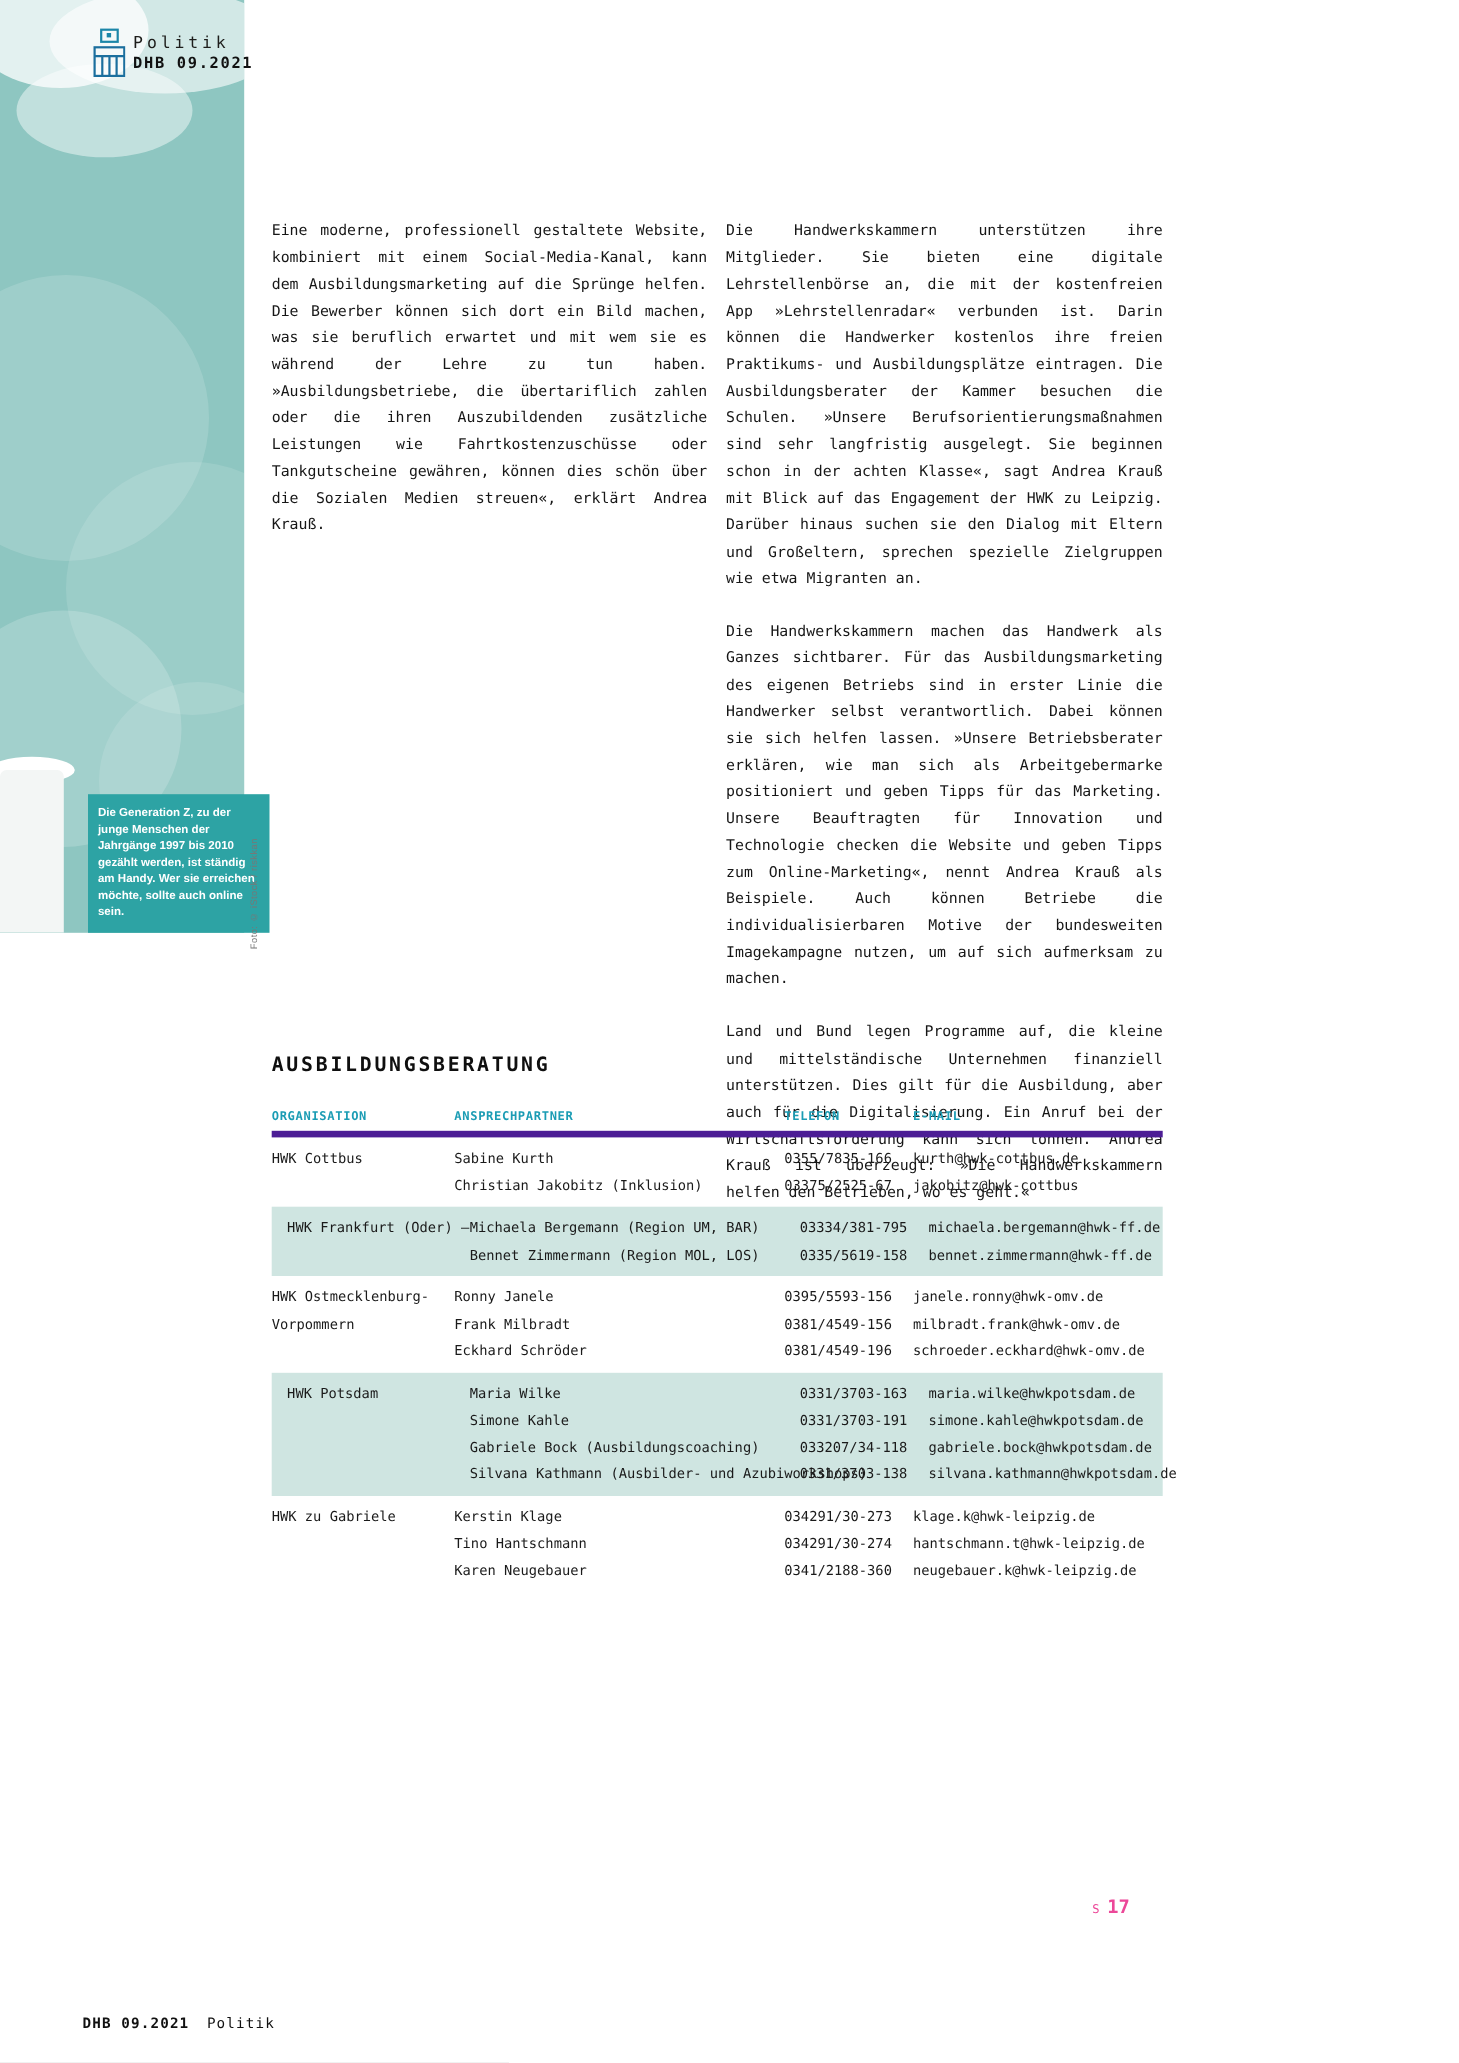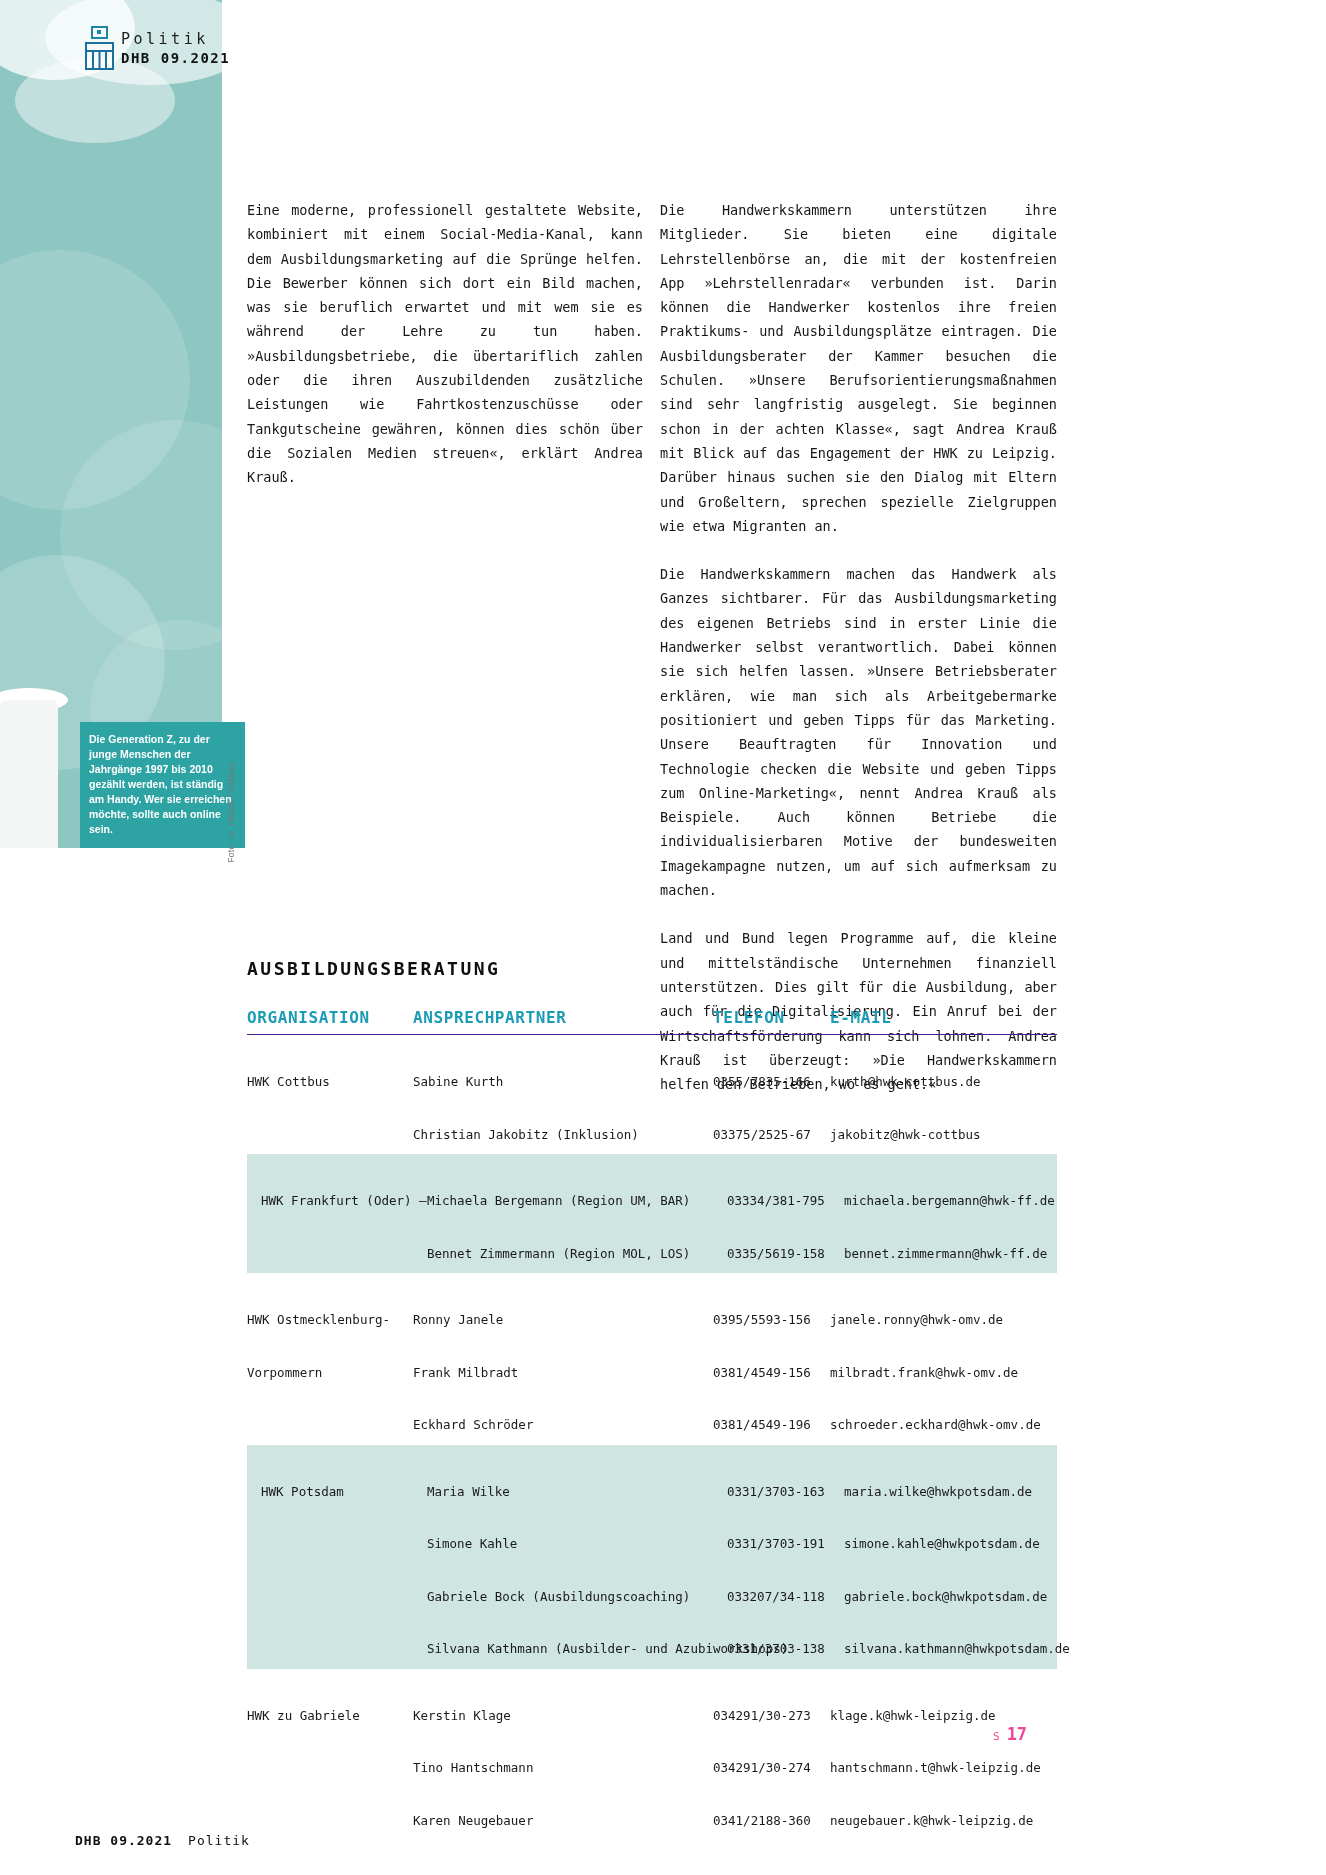--- a/index.html
+++ b/index.html
@@ -45,24 +45,24 @@
   
   .quote-block{position:absolute;left:330px;top:483px;width:330px;}
   .quote-text{color:var(--quote,#2a9fae);font-size:17px;line-height:29.5px;letter-spacing:2.5px;white-space:pre-line;}
   .quote-author{margin-top:12px;font-weight:bold;font-style:italic;font-size:12px;color:#111;}
   .quote-org{font-style:italic;font-size:11.5px;letter-spacing:0.5px;margin-top:3px;color:#222;}
 
   
   .table-title{position:absolute;left:247px;top:958px;font-size:18px;font-weight:bold;letter-spacing:2.5px;color:#0f0f0f;text-align:right;}
   .table{position:absolute;left:247px;top:1008px;width:810px;font-size:12.5px;}
   .thead{display:grid;grid-template-columns:166px 300px 117px 1fr;color:var(--table_header,#1b9cb4);
-         font-weight:bold;font-size:16px;letter-spacing:0.6px;padding-bottom:7px;border-bottom:1px solid #4c1d95;}
+         font-weight:bold;font-size:11px;letter-spacing:0.6px;padding-bottom:7px;border-bottom:6px solid #4c1d95;}
   .tgroup{padding:7px 0;}
   .tgroup.shaded{background:var(--band,#cfe5e1);padding-left:14px;}
-  .trow{display:grid;grid-template-columns:166px 300px 117px 1fr;line-height:24.5px;margin-top:28px;}
+  .trow{display:grid;grid-template-columns:166px 300px 117px 1fr;line-height:24.5px;}
   .tcell{white-space:nowrap;}
 
   
   .footer-left{position:absolute;left:75px;top:1833px;font-size:13px;letter-spacing:1px;color:#111;}
   .footer-left .issue{font-weight:bold;margin-right:16px;}
   .footer-right{position:absolute;left:993px;top:1724px;color:#ec4899;}
   .footer-right .s{font-size:11px;margin-right:7px;}
   .footer-right .num{font-size:17px;font-weight:bold;}
 </style>
 </head>

